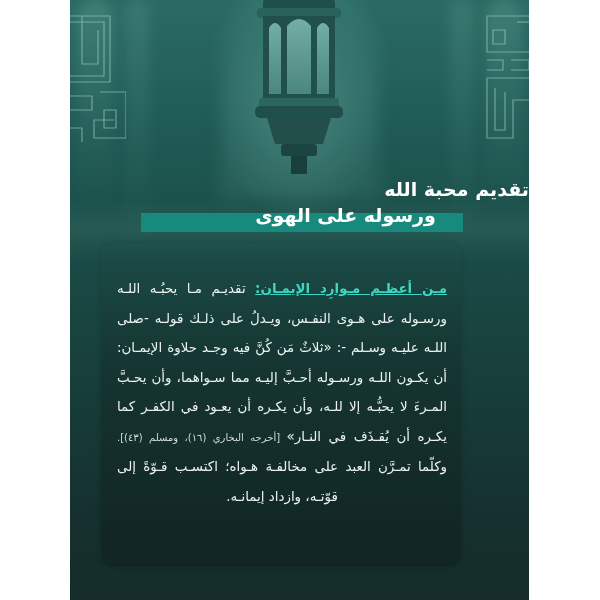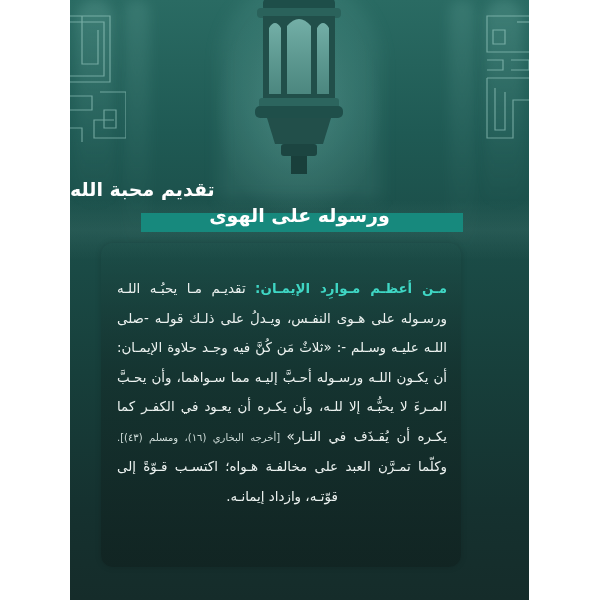--- a/index.html
+++ b/index.html
@@ -84,27 +84,28 @@
       left: 71px;
       top: 213px;
       width: 322px;
       height: 19px;
       background: #17897d;
     }
     .title-line-1 {
       position: absolute;
       left: 0; width: 459px;
       top: 176px;
-      text-align: left;
+      text-align: right;
     }
     .title-line-2 {
       position: absolute;
       left: 0; width: 459px;
       top: 202px;
       text-align: center;
+      padding-left: 46px;
     }
     
     .card {
       position: absolute;
       left: 31px;
       top: 243px;
       width: 360px;
       height: 324px;
       border-radius: 12px;
       background: linear-gradient(180deg, rgba(30,80,74,0.35) 0%, rgba(20,48,45,0.7) 40%, rgba(17,36,34,0.9) 100%);
@@ -119,20 +120,21 @@
       text-align: justify;
       text-align-last: center;
       color: #ecf2f0;
       font-family: "DejaVu Sans", sans-serif;
       font-size: 13.4px;
       line-height: 29.5px;
     }
     .highlight {
       color: #3fd6c4;
       font-weight: bold;
+      text-decoration: underline;
     }
     .citation {
       font-size: 10px;
       color: #cfdcd9;
     }
   </style>
 </head>
 <body>
 
 <div class="poster">

